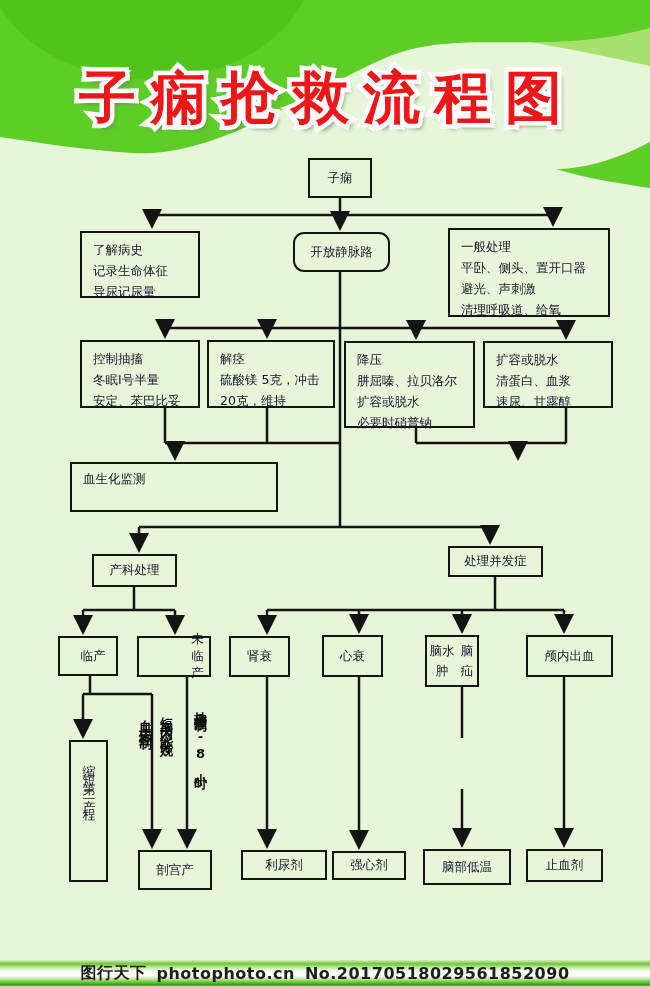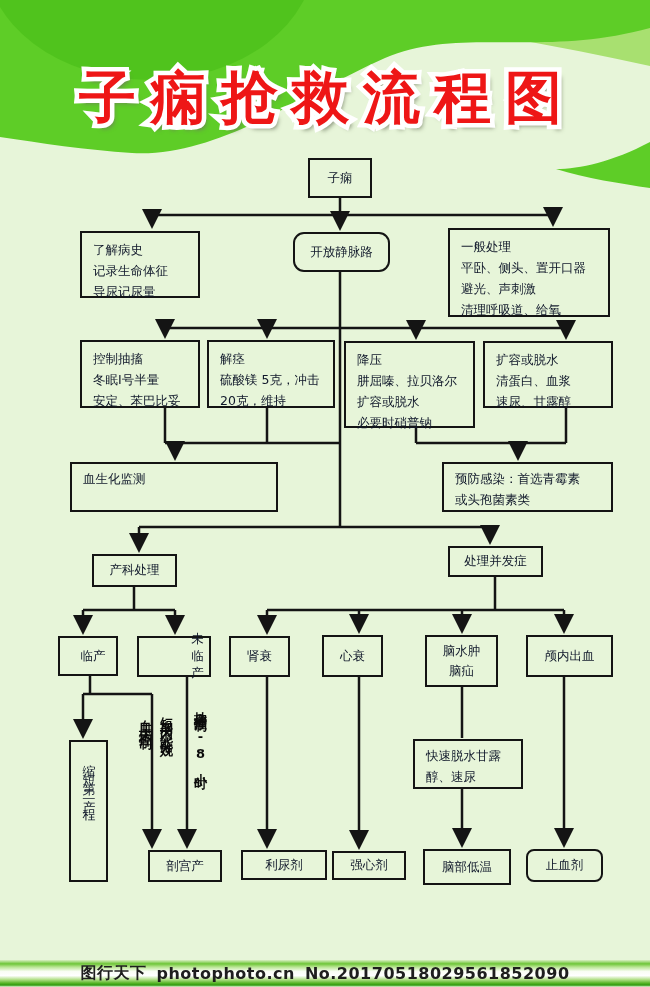--- a/index.html
+++ b/index.html
@@ -133,24 +133,20 @@
   <div class="node lines" style="left:483px;top:341px;width:130px;height:67px;">
     <div class="ln">扩容或脱水</div>
     <div class="ln">清蛋白、血浆</div>
     <div class="ln">速尿、甘露醇</div>
   </div>
 
   <div class="node lines" style="left:70px;top:462px;width:208px;height:50px;padding-top:4px;">
     <div class="ln">血生化监测</div>
   </div>
 
-  <div class="node lines" style="left:442px;top:462px;width:171px;height:50px;padding-top:4px;">
-    <div class="ln">预防感染：首选青霉素</div>
-    <div class="ln">或头孢菌素类</div>
-  </div>
 
   <div class="node center" style="left:448px;top:546px;width:95px;height:31px;">
     <span>处理并发症</span>
   </div>
 
   <div class="node center" style="left:92px;top:554px;width:85px;height:33px;">
     <span>产科处理</span>
   </div>
 
   <div class="node center" style="left:58px;top:636px;width:60px;height:40px;padding-left:10px;">
@@ -162,55 +158,51 @@
   </div>
 
   <div class="node center" style="left:229px;top:636px;width:61px;height:41px;">
     <span>肾衰</span>
   </div>
 
   <div class="node center" style="left:322px;top:635px;width:61px;height:42px;">
     <span>心衰</span>
   </div>
 
-  <div class="node center" style="left:425px;top:635px;width:73px;height:52px;flex-direction:column;line-height:20px;align-items:center;">
+  <div class="node center" style="left:425px;top:635px;width:54px;height:52px;line-height:20px;align-items:center;">
     <div>脑水肿</div>
     <div>脑疝</div>
   </div>
 
   <div class="node center" style="left:526px;top:635px;width:87px;height:42px;">
     <span>颅内出血</span>
   </div>
 
   <div class="node vbox" style="left:69px;top:740px;width:39px;height:142px;">
     <span>缩短第二产程</span>
   </div>
 
-  <div class="node center" style="left:138px;top:850px;width:74px;height:32px;margin-left:10px;">
+  <div class="node center" style="left:138px;top:850px;width:74px;height:40px;">
     <span>剖宫产</span>
   </div>
 
   <div class="node center" style="left:241px;top:850px;width:86px;height:30px;">
     <span>利尿剂</span>
   </div>
 
   <div class="node center" style="left:332px;top:851px;width:74px;height:29px;">
     <span>强心剂</span>
   </div>
 
-  <div class="node lines" style="left:413px;top:739px;width:110px;height:50px;padding-top:4px;">
-    <div class="ln">快速脱水甘露</div>
-    <div class="ln">醇、速尿</div>
-  </div>
 
   <div class="node center" style="left:423px;top:849px;width:88px;height:36px;">
     <span>脑部低温</span>
   </div>
 
-  <div class="node center" style="left:526px;top:849px;width:77px;height:33px;border-radius:8px;">
+  <div class="node center" style="left:526px;top:849px;width:77px;height:33px;">
     <span>止血剂</span>
   </div>
 
   <div class="vlabel" style="left:136px;top:710px;letter-spacing:4px;">血压未控制</div>
   <div class="vlabel" style="left:157px;top:707px;letter-spacing:4.5px;">短期内不能分娩</div>
   <div class="vlabel" style="left:191px;top:701px;letter-spacing:2.5px;">抽搐控制2-8小时</div>
 
   <div id="footer-bar">
     <span>图行天下</span>
     <span class="sep"></span>

